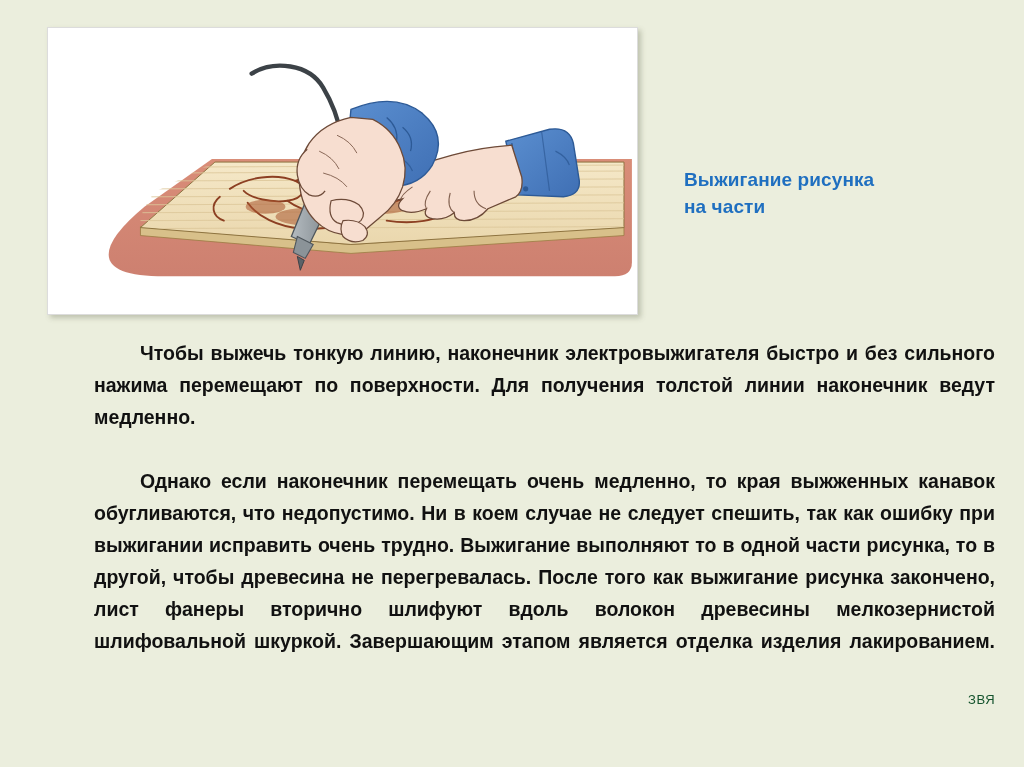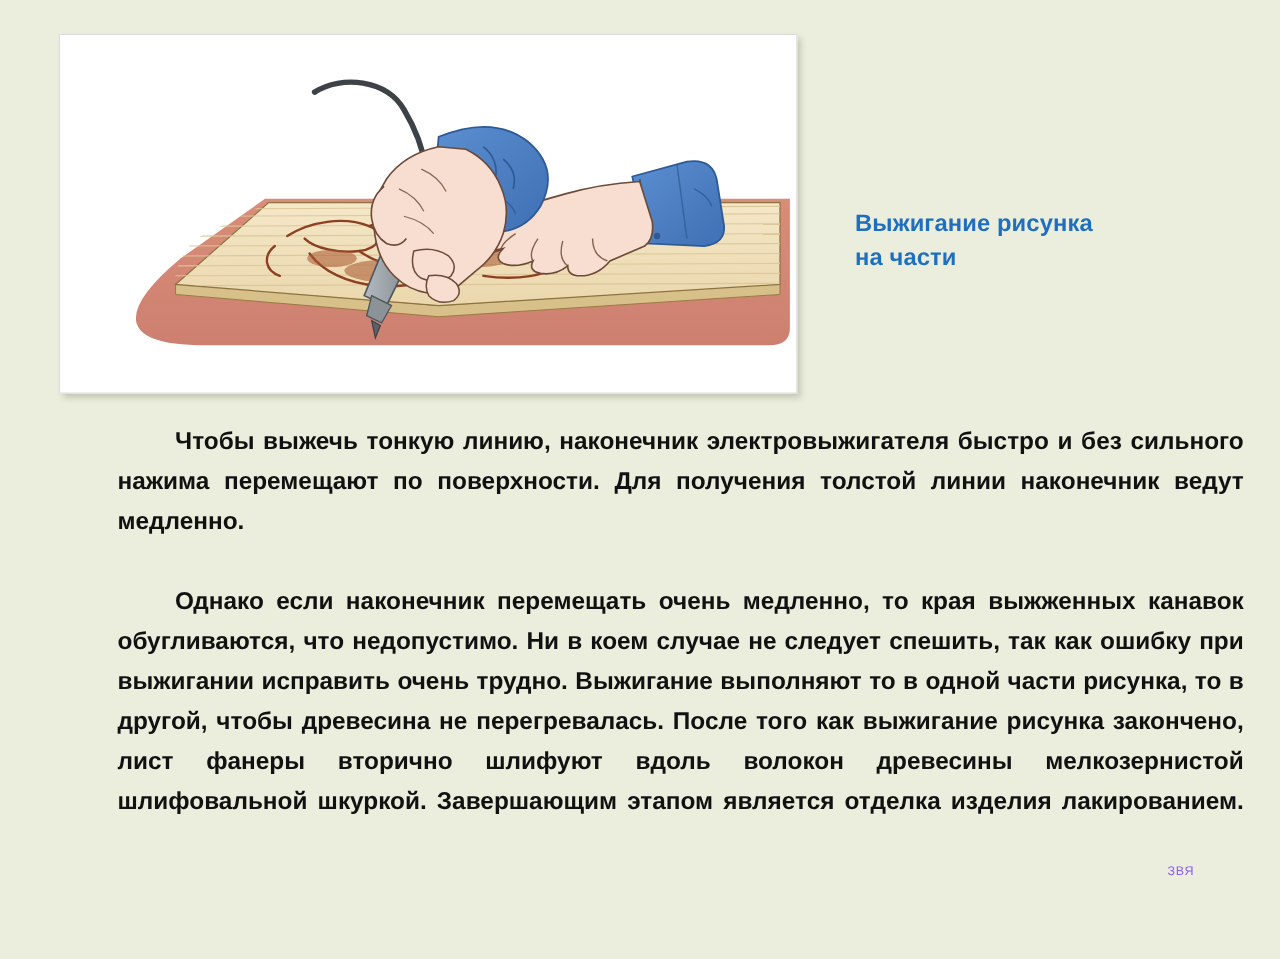--- a/index.html
+++ b/index.html
@@ -81,24 +81,24 @@
   
   .body-copy p::after {
     content: "";
     display: inline-block;
     width: 100%;
   }
 
   
   .watermark {
     position: absolute;
-    left: 934px;
+    left: 968px;
     top: 692px;
-    color: #8b5cf6;
-    font-size: 10px;
+    color: #14532d;
+    font-size: 13px;
     font-weight: normal;
     letter-spacing: 0.6px;
   }
 </style>
 </head>
 <body>
 
 <div class="slide">
 
   <div class="figure-wrap">

